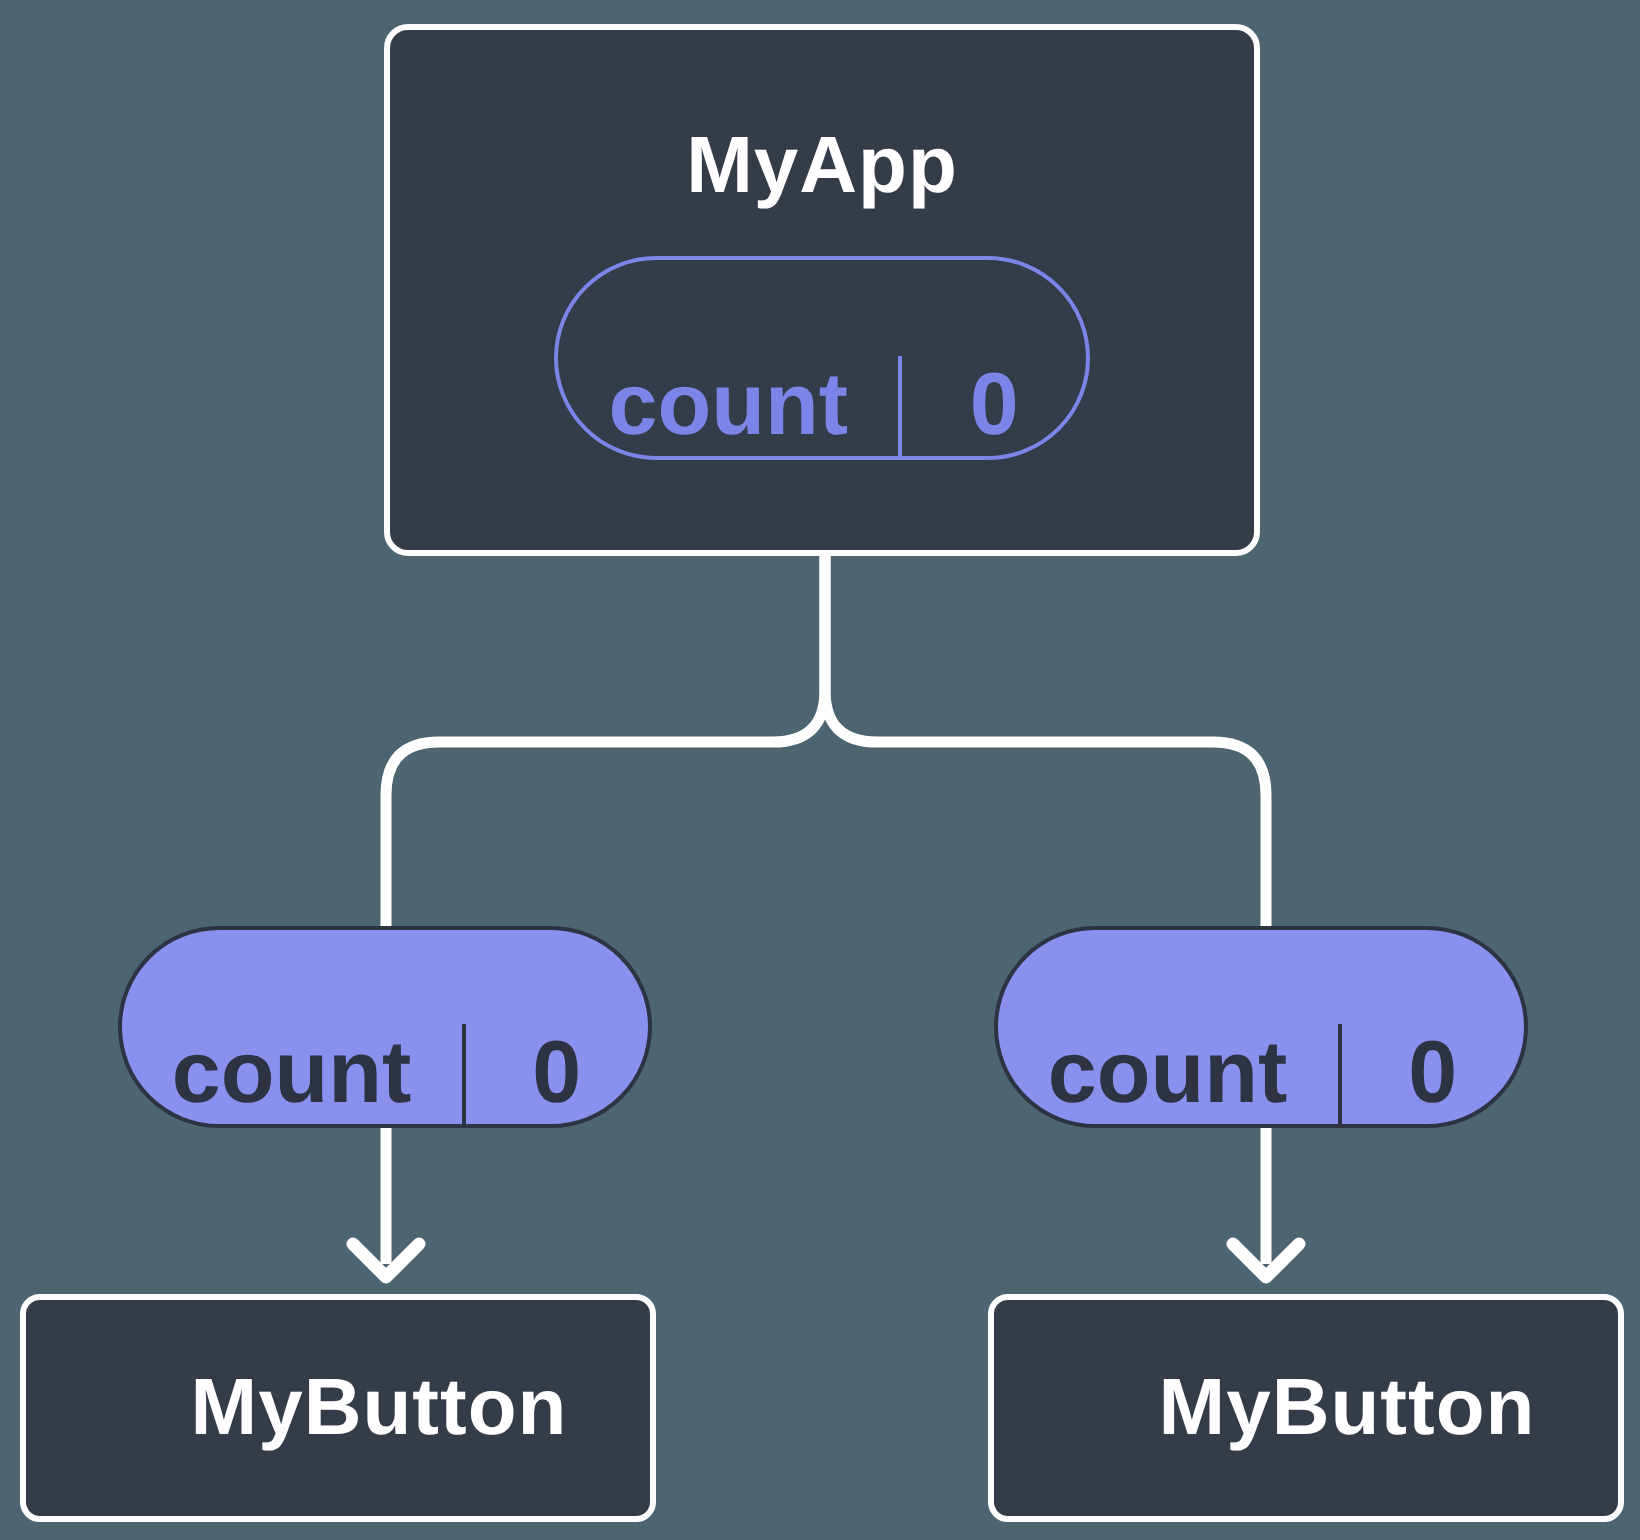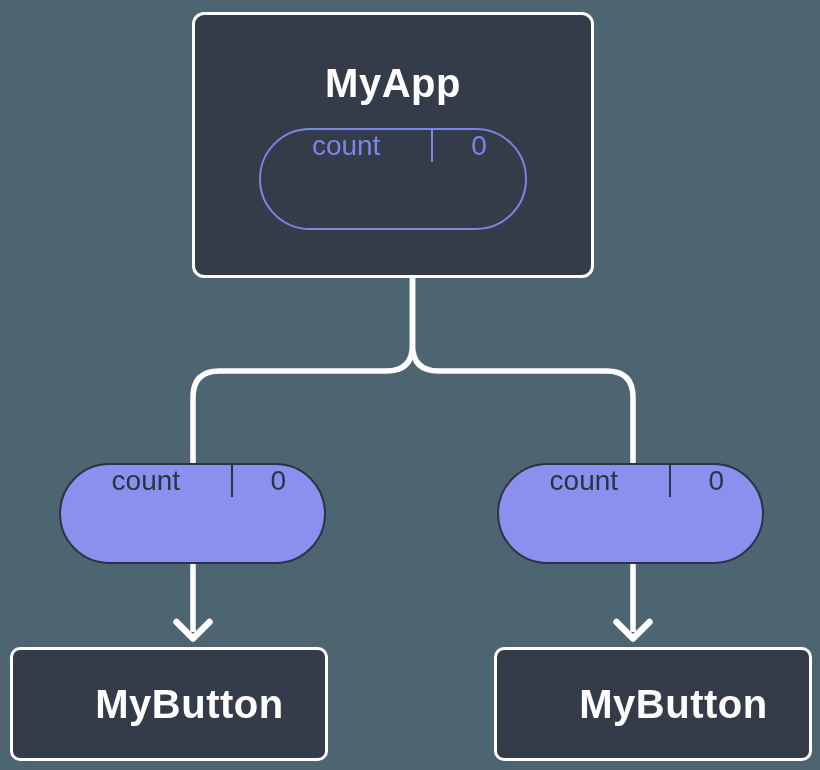--- a/index.html
+++ b/index.html
@@ -45,43 +45,44 @@
     background: var(--node-fill);
     border: 3.5px solid var(--node-border);
     color: var(--node-text);
     display: flex;
     flex-direction: column;
     align-items: center;
     justify-content: center;
   }
   .node-root {
     left: 192px; top: 12px;
-    width: 402px; height: 266px;
+    width: 438px; height: 266px;
     border-radius: 12px;
     gap: 22px;
   }
   .node-title {
     font-size: 40px;
     font-weight: bold;
     letter-spacing: 0.5px;
   }
   .node-button {
     width: 318px; height: 114px;
     border-radius: 10px;
     padding-left: 41px;
   }
   .btn-left  { left: 10px;  top: 647px; }
   .btn-right { left: 494px; top: 647px; }
   .pill {
     box-sizing: border-box;
     display: flex;
-    align-items: flex-start;
+    align-items: flex-end;
     border-radius: 999px;
     overflow: hidden;
-    font-size: 28px;
+    font-size: 44px;
+    font-weight: bold;
   }
   .pill-outline {
     width: 268px; height: 102px;
     border: 2.5px solid var(--pill-outline);
     color: var(--pill-outline);
     background: transparent;
   }
   .pill-filled {
     position: absolute;
     z-index: 1;

